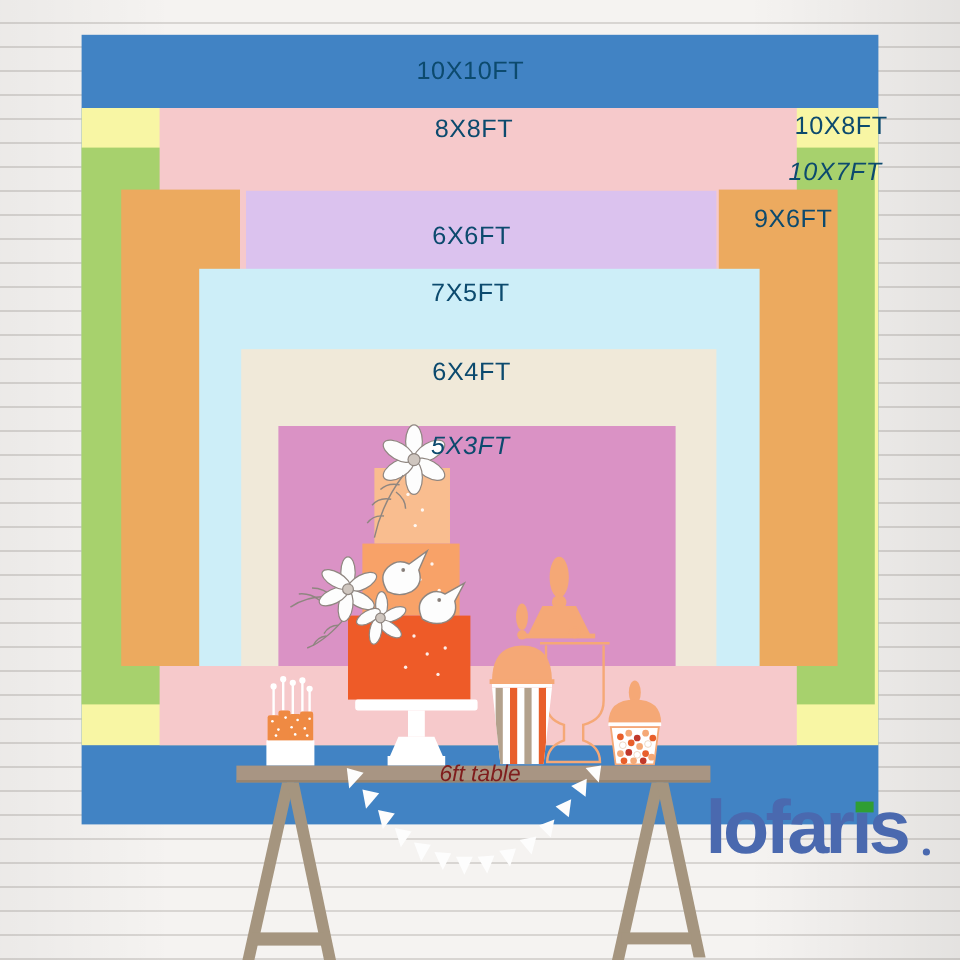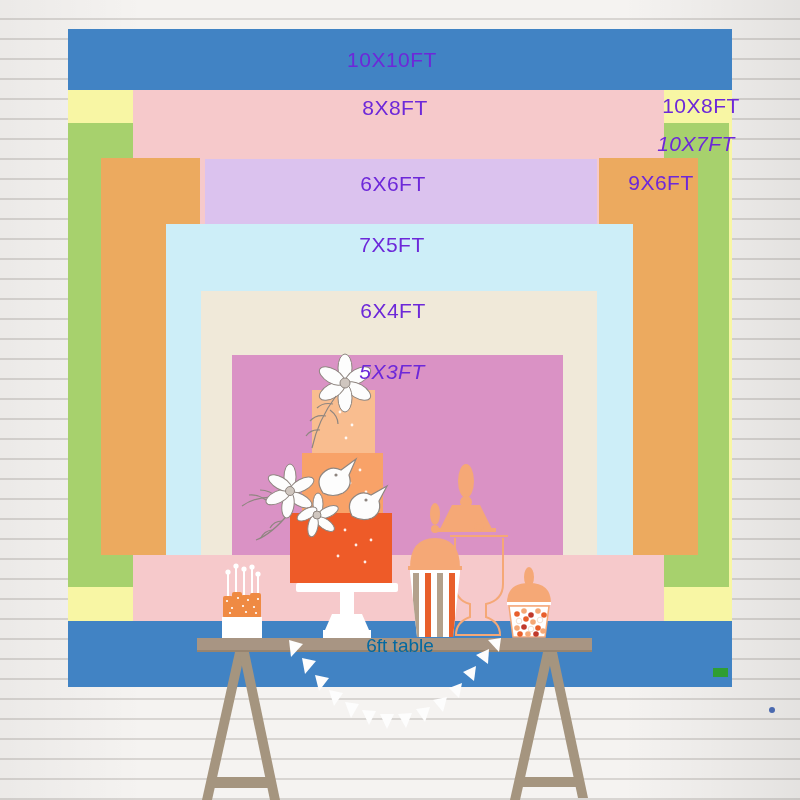--- a/index.html
+++ b/index.html
@@ -26,32 +26,32 @@
   .layer-8x8  {left:133px;top:90px;width:531px;height:531px;}
   .layer-9x6-left {left:101px;top:158px;width:99px;height:397px;}
   .layer-9x6-right{left:599px;top:158px;width:99px;height:397px;}
   .layer-6x6  {left:205px;top:159px;width:392px;height:396px;}
   .layer-7x5  {left:166px;top:224px;width:467px;height:331px;}
   .layer-6x4  {left:201px;top:291px;width:396px;height:264px;}
   .layer-5x3  {left:232px;top:355px;width:331px;height:200px;}
   
   .size-label{
     position:absolute;transform:translate(-50%,-50%);
-    font-size:21px;color:#6d28d9;letter-spacing:.5px;white-space:nowrap;
+    font-size:21px;color:#0c4a6e;letter-spacing:.5px;white-space:nowrap;
   }
   .lbl-10x10{left:392px;top:60px;}
   .lbl-8x8  {left:395px;top:108px;text-align:right;}
   .lbl-10x8 {left:701px;top:106px;}
   .lbl-10x7 {left:696px;top:144px;font-style:italic;}
-  .lbl-6x6  {left:393px;top:184px;text-align:center;}
+  .lbl-6x6  {left:393px;top:197px;text-align:center;}
   .lbl-9x6  {left:661px;top:183px;}
   .lbl-7x5  {left:392px;top:245px;}
   .lbl-6x4  {left:393px;top:311px;}
   .lbl-5x3  {left:392px;top:372px;font-style:italic;}
-  .lbl-table{left:400px;top:646px;font-size:19px;color:#0369a1;letter-spacing:0;}
+  .lbl-table{left:400px;top:646px;font-size:19px;color:#7f1d1d;letter-spacing:0;font-style:italic;}
   
   .illus{position:absolute;left:0;top:0;width:800px;height:800px;}
   
   .logo{
     position:absolute;left:588px;top:659px;
     font-size:63px;font-weight:bold;letter-spacing:-3px;line-height:1;
     color:#4a69af;
   }
   .logo-accent{position:absolute;left:713px;top:668px;width:15px;height:9px;background:#2f9e33;}
   .logo-regdot{position:absolute;left:769px;top:707px;width:6px;height:6px;border-radius:50%;background:#4a69af;}
@@ -288,16 +288,17 @@
   <div class="size-label lbl-10x8">10X8FT</div>
   <div class="size-label lbl-10x7">10X7FT</div>
   <div class="size-label lbl-8x8">8X8FT</div>
   <div class="size-label lbl-9x6">9X6FT</div>
   <div class="size-label lbl-6x6">6X6FT</div>
   <div class="size-label lbl-7x5">7X5FT</div>
   <div class="size-label lbl-6x4">6X4FT</div>
   <div class="size-label lbl-5x3">5X3FT</div>
   <div class="size-label lbl-table">6ft table</div>
 
+  <div class="logo" style="color: rgb(74, 105, 175);">lofarıs</div>
   <div class="logo-accent" style="background-color: rgb(47, 158, 51);"></div>
   <div class="logo-regdot" style="background-color: rgb(74, 105, 175);"></div>
 
 </div>
 
 </body></html>

